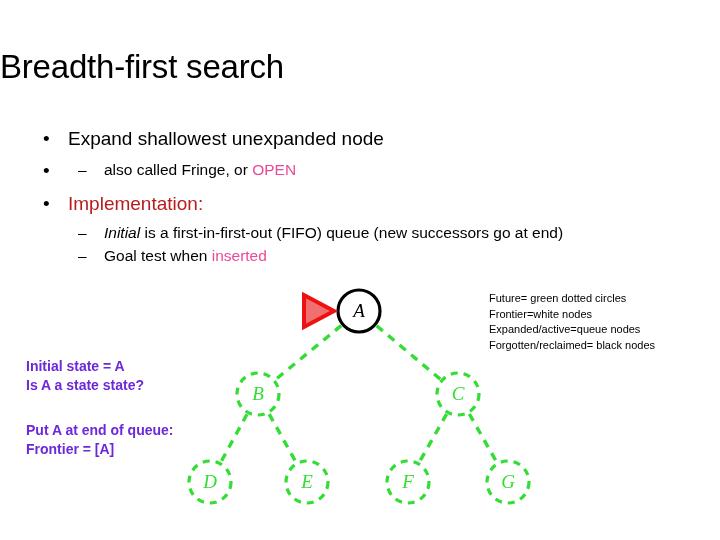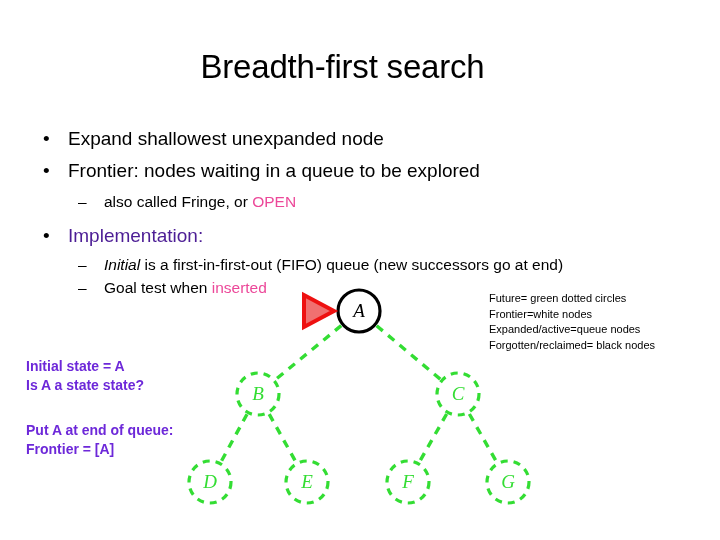--- a/index.html
+++ b/index.html
@@ -17,21 +17,21 @@
     background: #ffffff;
     overflow: hidden;
   }
 
   
   #slide-title {
     position: absolute;
     left: 0;
     top: 48px;
     width: 685px;
-    text-align: center;
+    text-align: left;
     font-size: 33px;
     font-weight: 400;
     color: #000000;
     letter-spacing: -0.2px;
     white-space: nowrap;
   }
 
   
   .body-block {
     position: absolute;
@@ -67,21 +67,21 @@
   }
   .l2 .dash {
     position: absolute;
     left: 50px;
     top: 0;
     font-size: 15.5px;
     line-height: 20px;
     color: inherit;
   }
   .accent { color: #ec4899; }
-  .accent-strong { color: #4c1d95; }
+  .accent-strong { color: #b91c1c; }
   .ital { font-style: italic; }
 
   #imp-row { margin-top: 13px; margin-bottom: 8px; }
 
   
   .red-note {
     position: absolute;
     color: #6d28d9;
     font-size: 14px;
     line-height: 19px;
@@ -122,21 +122,20 @@
 
   <div class="body-block">
 
     <div class="l1">
       <span class="dot">•</span>
       <span>Expand shallowest unexpanded node</span>
     </div>
 
     <div class="l1">
       <span class="dot">•</span>
-      <span>Frontier: nodes waiting in a queue to be explored</span>
     </div>
 
     <div class="l2">
       <span class="dash">–</span>
       <span>also called Fringe, or </span><span class="accent">OPEN</span>
     </div>
 
     <div class="l1" id="imp-row">
       <span class="dot accent-strong">•</span>
       <span class="accent-strong">Implementation:</span>

